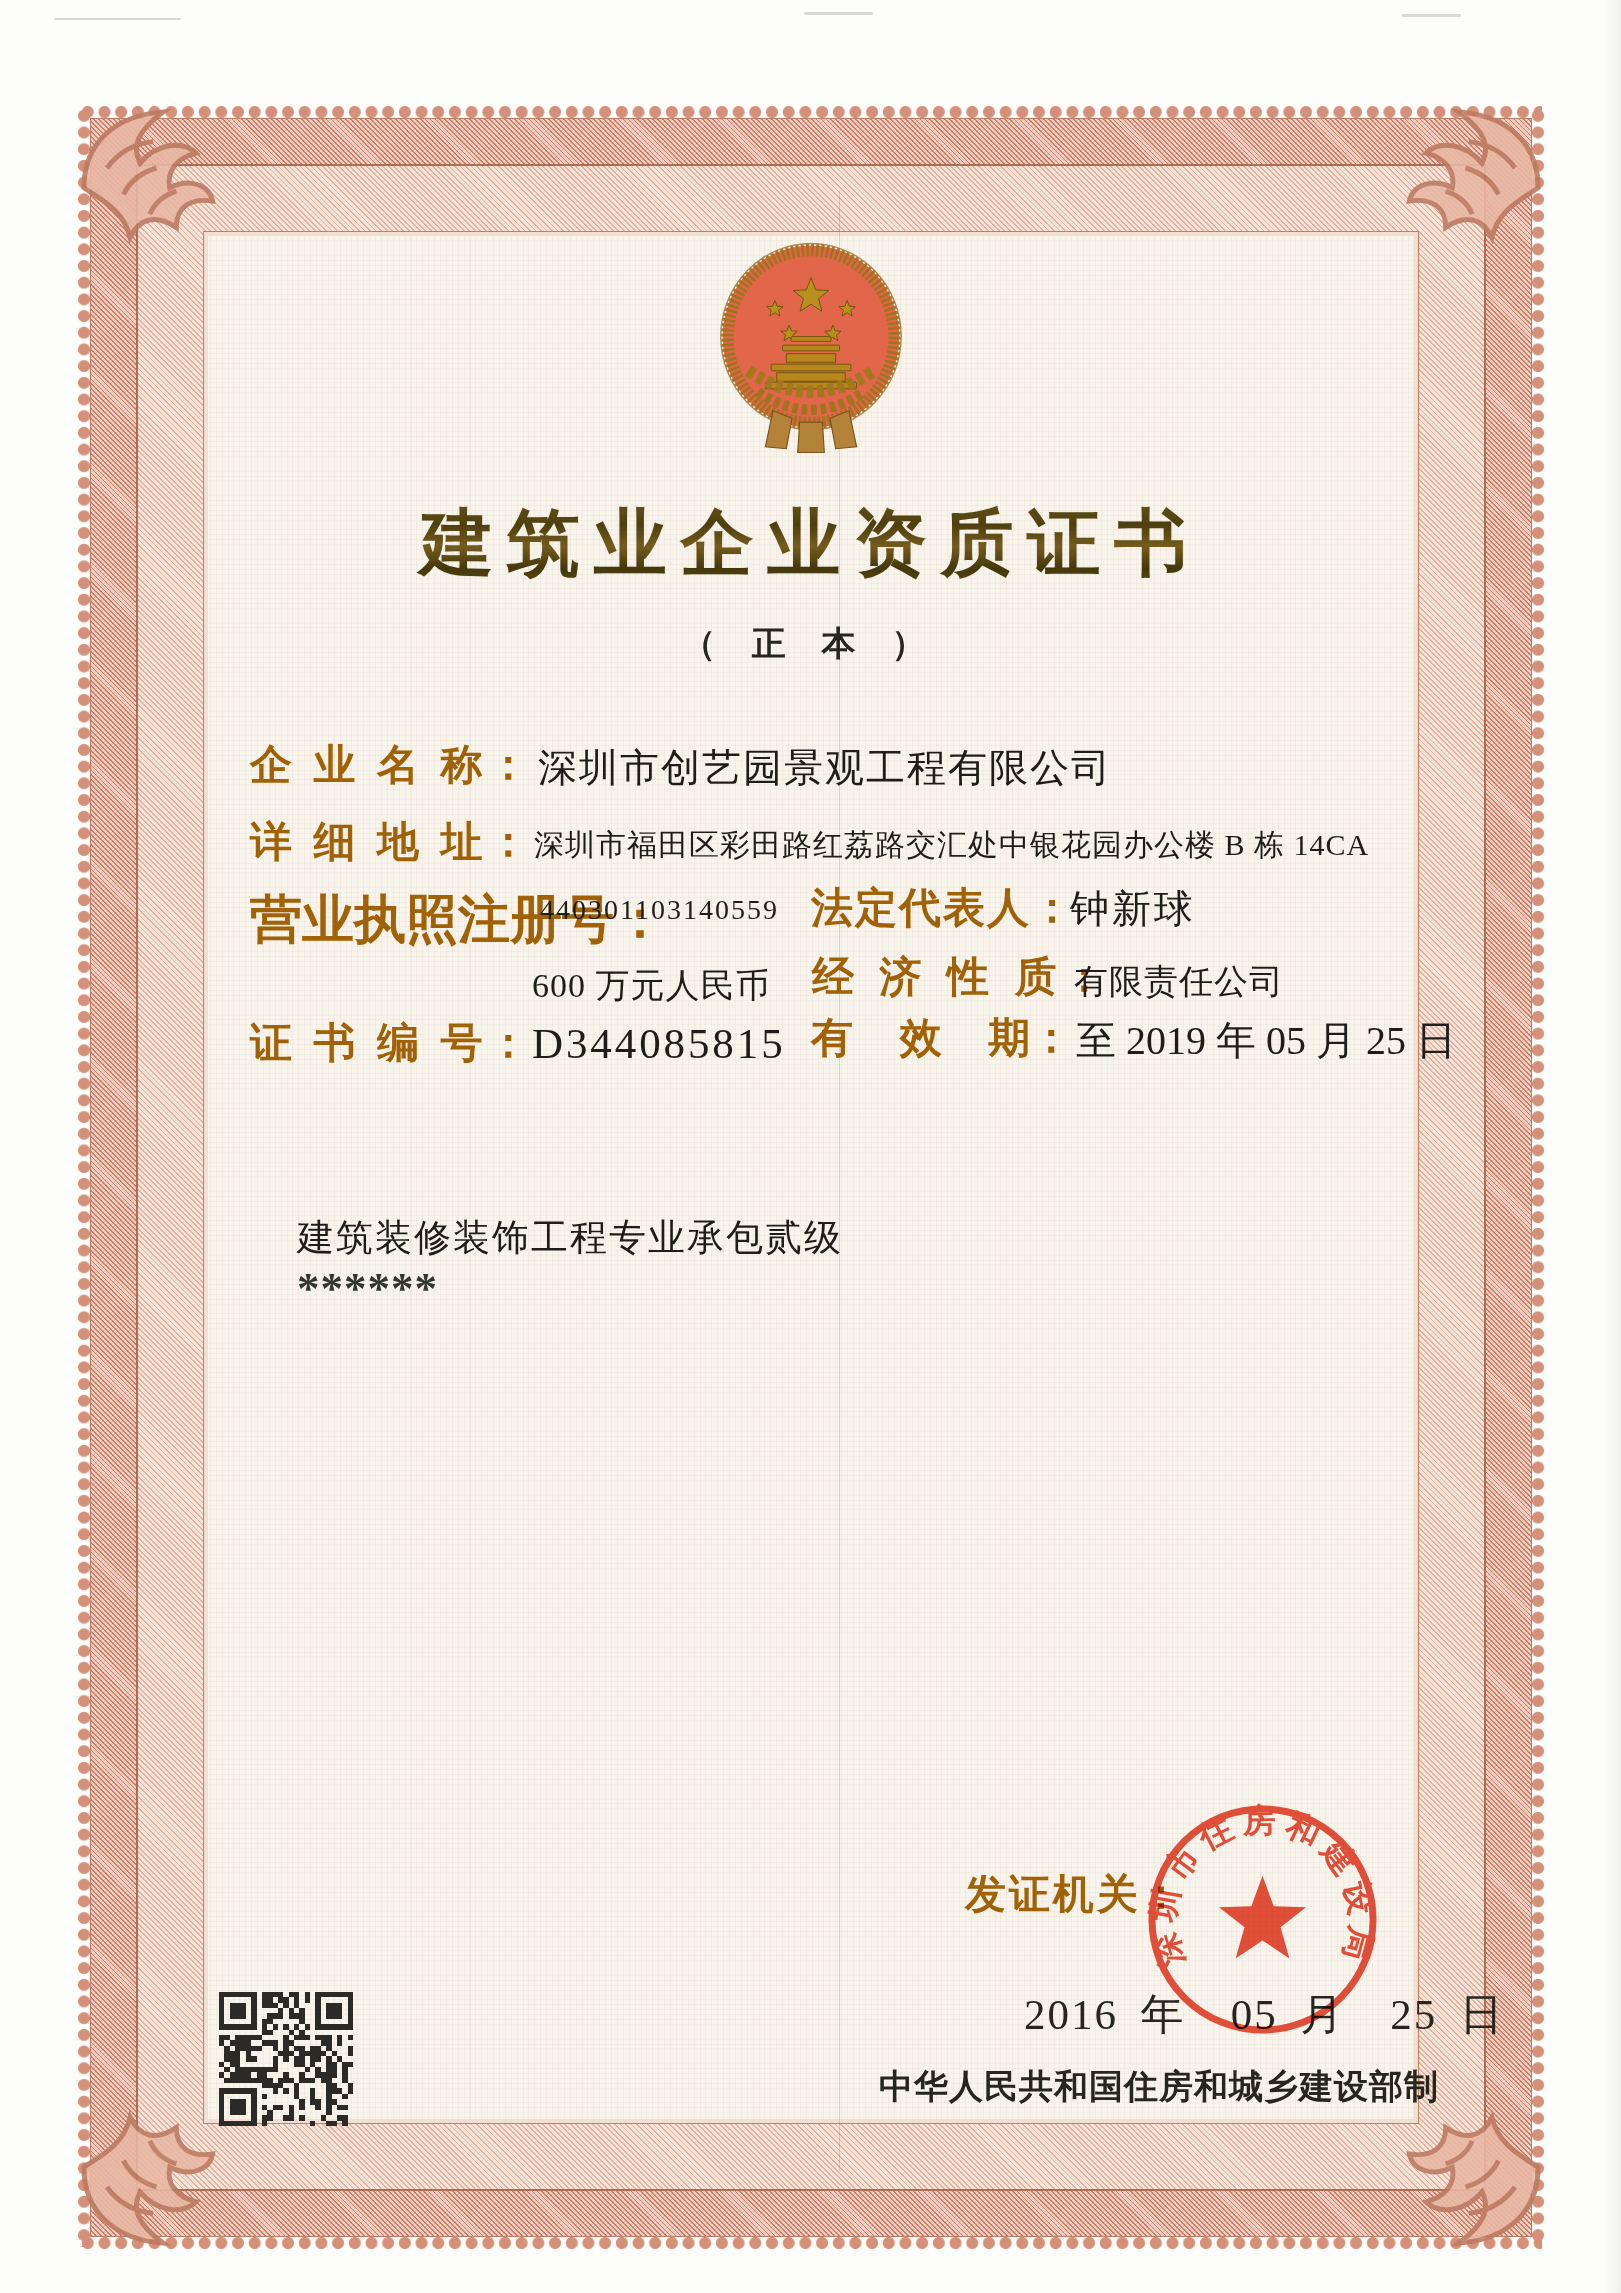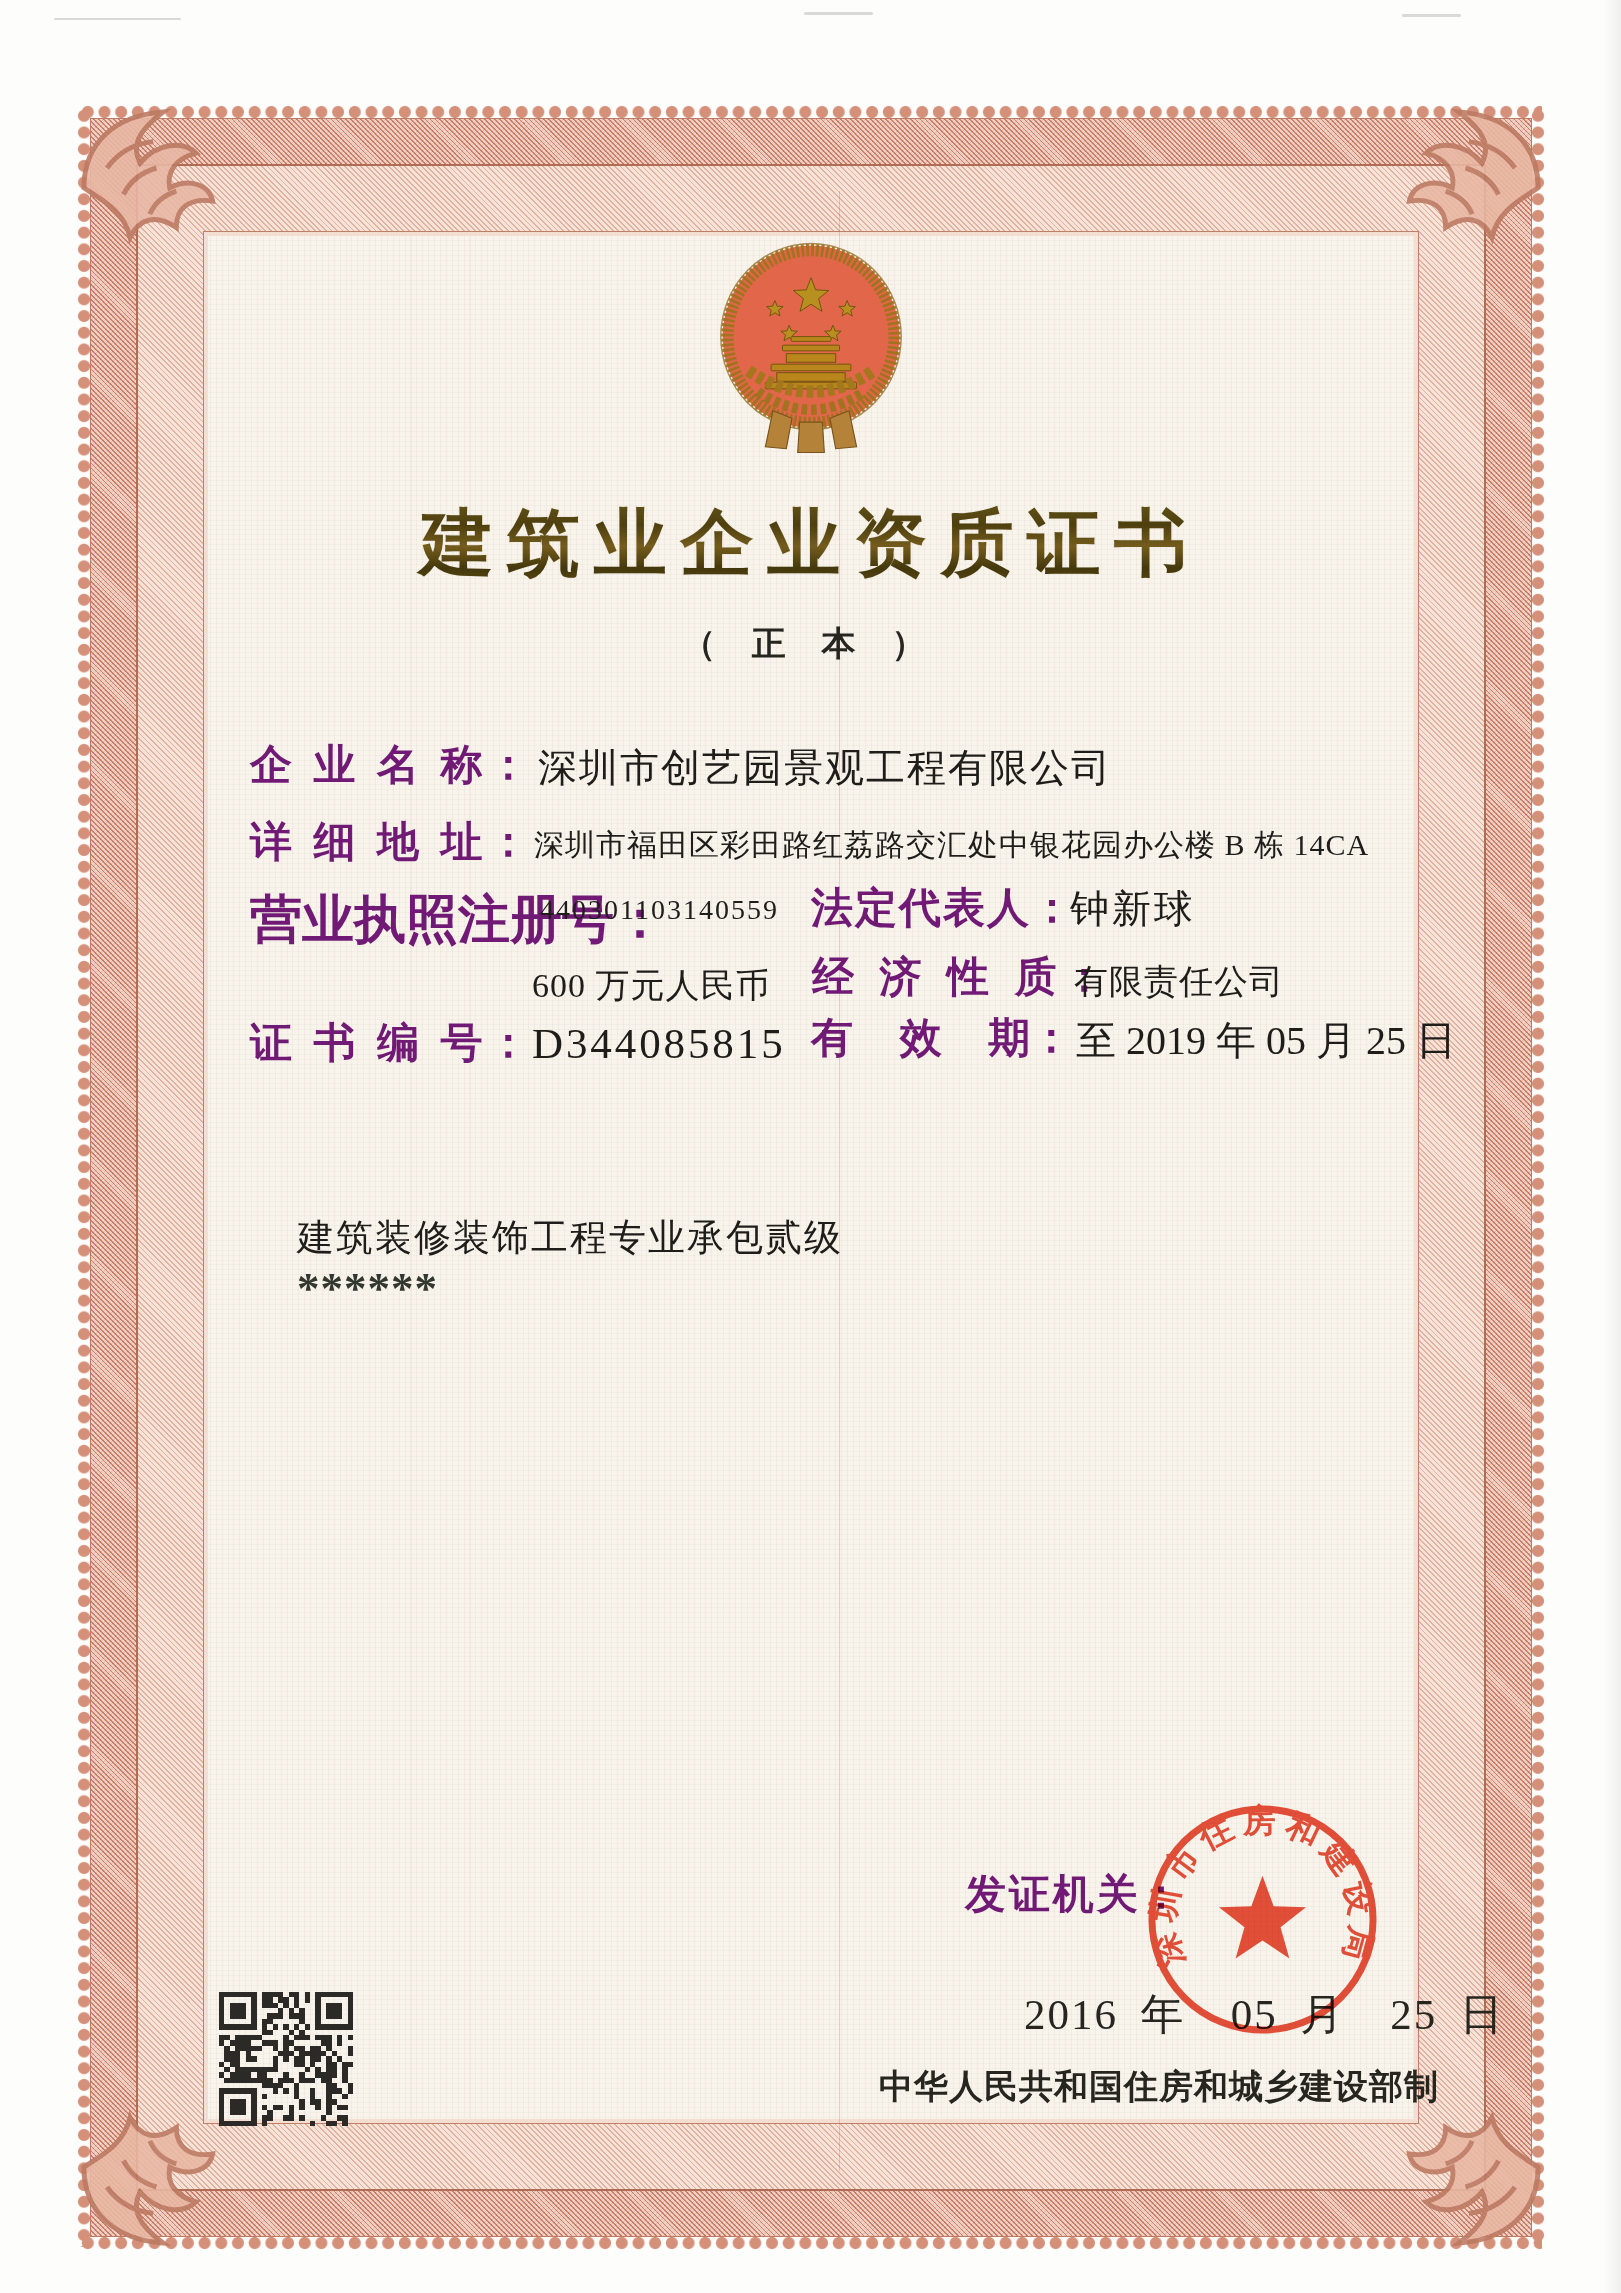--- a/index.html
+++ b/index.html
@@ -70,21 +70,21 @@
     font-size:73px;font-weight:bold;letter-spacing:13.7px;
     font-family:"Liberation Sans", sans-serif;
     background:linear-gradient(180deg,#6d5e1d 0%,#4a3d0e 30%,#7c6320 52%,#3c330a 74%,#6b5417 100%);
     -webkit-background-clip:text;background-clip:text;color:#5a4c12;
     -webkit-text-fill-color:transparent;
     text-shadow:0 0 1px rgba(90,70,20,.25);}
   .subtitle{left:0;top:621px;width:1621px;text-align:center;
     font-size:34px;font-weight:bold;letter-spacing:13.7px;color:#26261f;
     font-family:"Liberation Serif", serif;}
 
-  .lab{color:#701a75;font-weight:bold;font-family:"Liberation Sans", sans-serif;white-space:pre;}
+  .lab{color:#a16207;font-weight:bold;font-family:"Liberation Sans", sans-serif;white-space:pre;}
   .val{color:#1e1d1a;font-family:"Liberation Serif", serif;white-space:pre;}
 
   .l-company {left:250px;top:737px;font-size:42px;letter-spacing:4.9px;}
   .v-company {left:538px;top:741px;font-size:39px;letter-spacing:2px;}
   .l-address {left:250px;top:814px;font-size:42px;letter-spacing:4.9px;}
   .v-address {left:534px;top:825px;font-size:30px;letter-spacing:1px;text-align:right;}
   .l-license {left:250px;top:885px;font-size:52px;letter-spacing:0px;}
   .v-license {left:532px;top:894px;font-size:28px;letter-spacing:2px;margin-left:8px;}
   .l-legal   {left:811px;top:880px;font-size:42px;letter-spacing:2px;}
   .v-legal   {left:1070px;top:882px;font-size:39px;letter-spacing:2.9px;}

